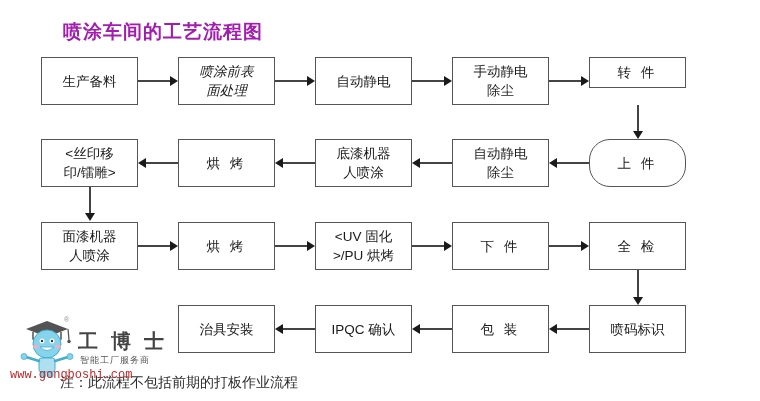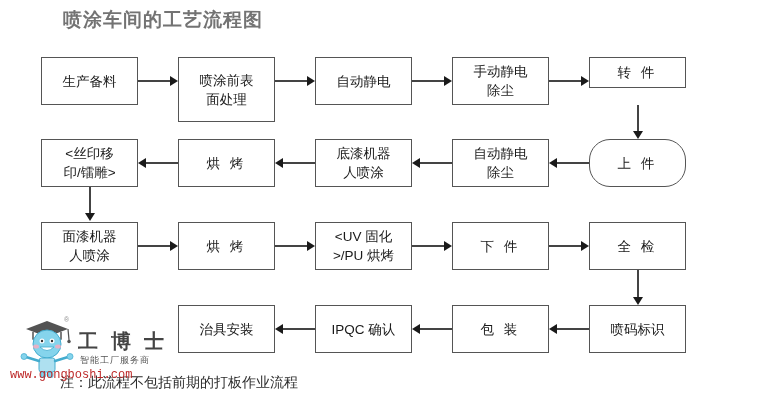--- a/index.html
+++ b/index.html
@@ -8,24 +8,24 @@
     width:760px;height:401px;
     background:#ffffff;
     font-family:"Liberation Sans","DejaVu Sans",sans-serif;
     overflow:hidden;
     position:relative;
   }
   #stage{position:absolute;left:0;top:0;width:760px;height:401px;}
 
   .title{
     position:absolute;
-    left:63px;top:7px;
+    left:63px;top:19px;
     font-size:19px;
     font-weight:bold;
-    color:#737373;
+    color:#a21caf;
     letter-spacing:1px;
     white-space:nowrap;
     font-family:"Liberation Serif","DejaVu Serif",serif;
   }
 
   .node{
     position:absolute;
     box-sizing:border-box;
     border:1.5px solid #555;
     background:#fff;
@@ -112,21 +112,21 @@
 <div id="stage">
 
   <div class="title">喷涂车间的工艺流程图</div>
 
   <div class="node" style="left:41px;top:57px;width:97px;height:48px;">
     <span class="lbl">生产备料</span>
   </div>
   <div class="conn h" style="left:138px;top:80px;width:32px;"></div>
   <div class="arrow right" style="left:170px;top:76px;"></div>
 
-  <div class="node" style="left:178px;top:57px;width:97px;height:65px;">
+  <div class="node" style="left:178px;top:57px;width:97px;height:48px;font-style:italic;">
     <span class="lbl">喷涂前表
 面处理</span>
   </div>
   <div class="conn h" style="left:275px;top:80px;width:32px;"></div>
   <div class="arrow right" style="left:307px;top:76px;"></div>
 
   <div class="node" style="left:315px;top:57px;width:97px;height:48px;">
     <span class="lbl">自动静电</span>
   </div>
   <div class="conn h" style="left:412px;top:80px;width:32px;"></div>

